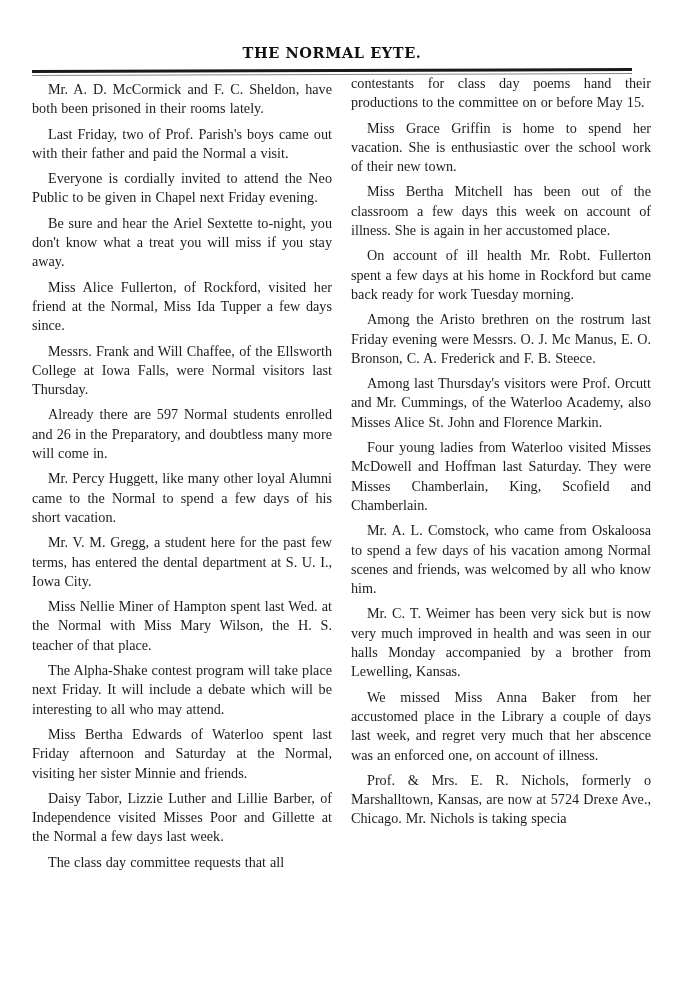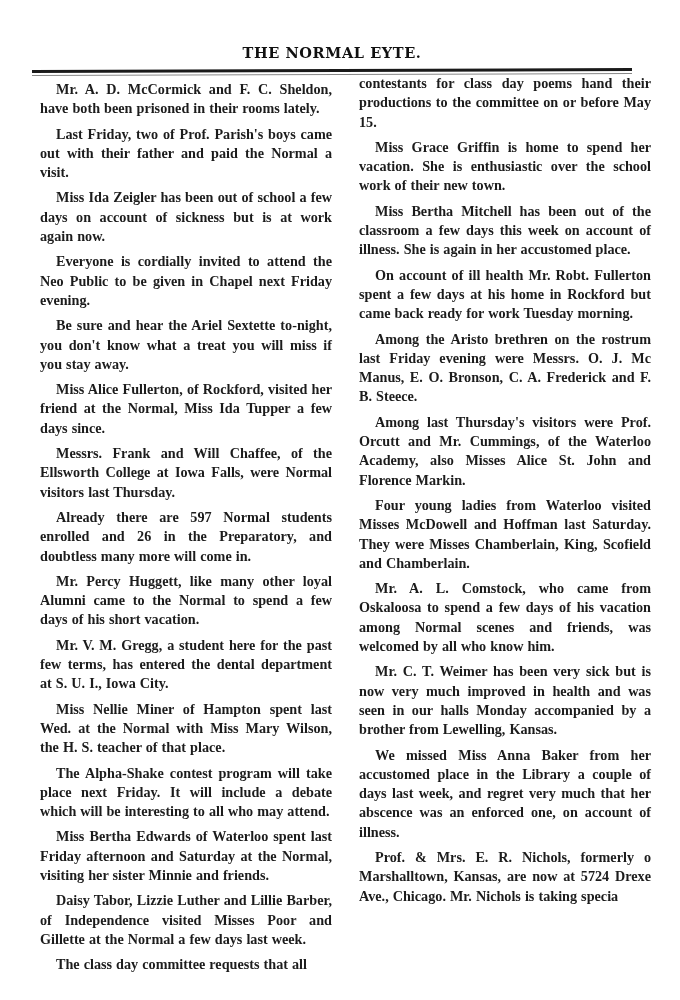--- a/index.html
+++ b/index.html
@@ -59,41 +59,39 @@
   .col-left {
     left: 32px;
     width: 300px;
   }
   .col-right {
     left: 351px;
     width: 300px;
     top: 74px;
   }
   .para {
-    margin: 0 0 6px 8px;
+    margin: 0 0 6px 0;
     text-indent: 16px;
     text-align: justify;
     word-spacing: 0.5px;
-    font-weight: bold;
   }
   .para.cont {
     text-indent: 0;
   }
 </style>
 </head>
 <body>
 
 <div class="masthead">THE NORMAL EYTE.</div>
 <div class="rule"></div>
 <div class="rule-thin"></div>
 
 <div class="column col-left">
   <p class="para">Mr. A. D. McCormick and F. C. Sheldon, have both been prisoned in their rooms lately.</p>
   <p class="para">Last Friday, two of Prof. Parish's boys came out with their father and paid the Normal a visit.</p>
-  <p class="para">Miss Ida Zeigler has been out of school a few days on account of sickness but is at work again now.</p>
   <p class="para">Everyone is cordially invited to attend the Neo Public to be given in Chapel next Friday evening.</p>
   <p class="para">Be sure and hear the Ariel Sextette to-night, you don't know what a treat you will miss if you stay away.</p>
   <p class="para">Miss Alice Fullerton, of Rockford, visited her friend at the Normal, Miss Ida Tupper a few days since.</p>
   <p class="para">Messrs. Frank and Will Chaffee, of the Ellsworth College at Iowa Falls, were Normal visitors last Thursday.</p>
   <p class="para">Already there are 597 Normal students enrolled and 26 in the Preparatory, and doubtless many more will come in.</p>
   <p class="para">Mr. Percy Huggett, like many other loyal Alumni came to the Normal to spend a few days of his short vacation.</p>
   <p class="para">Mr. V. M. Gregg, a student here for the past few terms, has entered the dental department at S. U. I., Iowa City.</p>
   <p class="para">Miss Nellie Miner of Hampton spent last Wed. at the Normal with Miss Mary Wilson, the H. S. teacher of that place.</p>
   <p class="para">The Alpha-Shake contest program will take place next Friday. It will include a debate which will be interesting to all who may attend.</p>
   <p class="para">Miss Bertha Edwards of Waterloo spent last Friday afternoon and Saturday at the Normal, visiting her sister Minnie and friends.</p>

